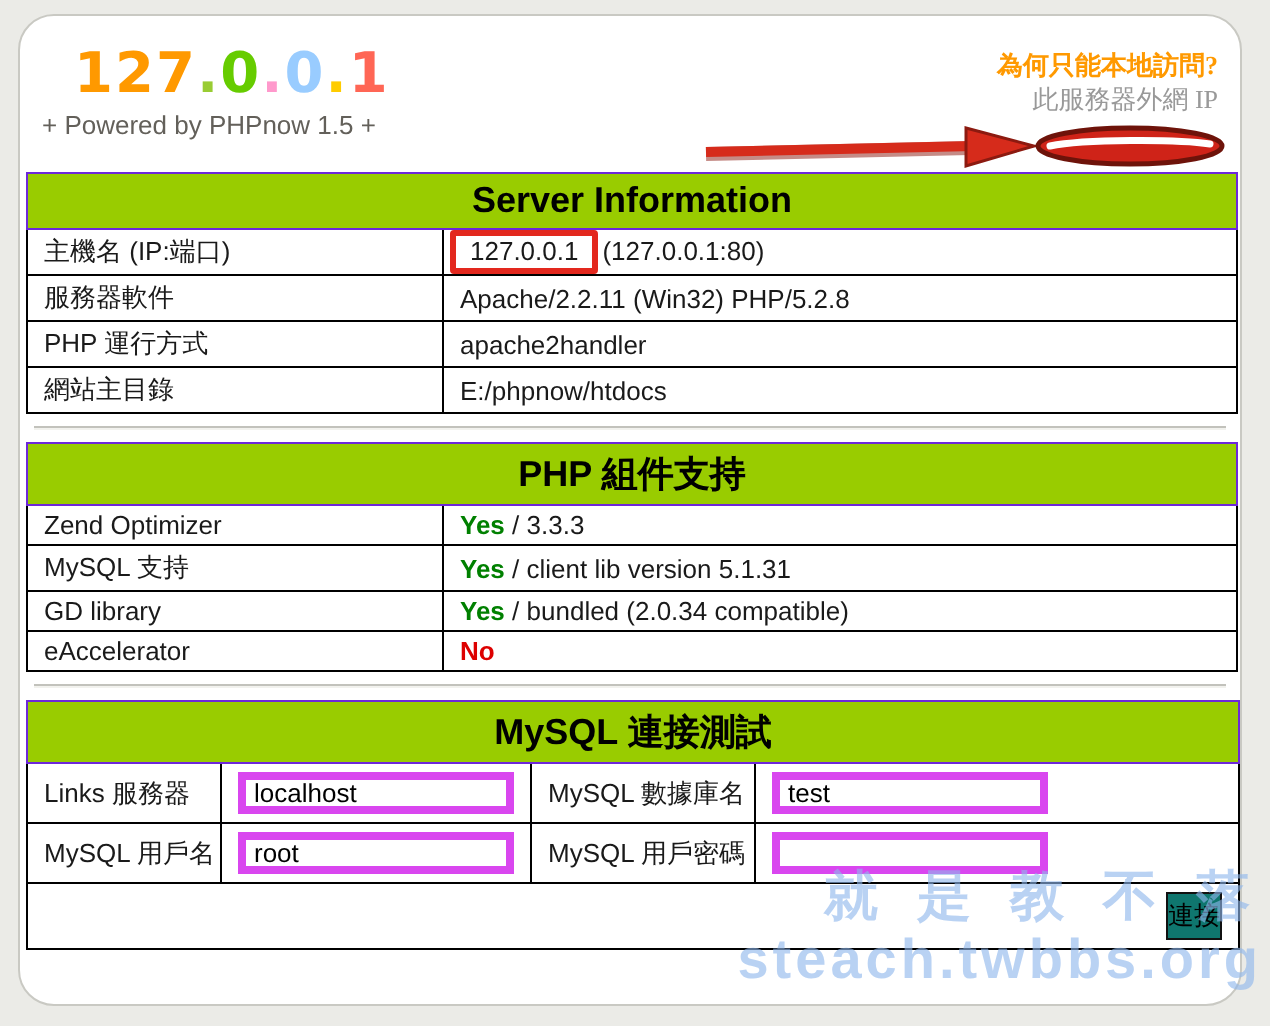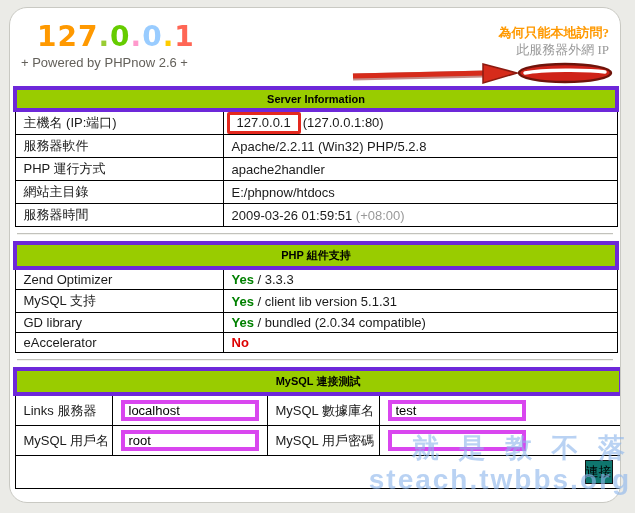--- a/index.html
+++ b/index.html
@@ -17,22 +17,22 @@
   }
   .hdr { position:relative; height:66px; }
   .title { margin:6px 0 2px 24px; font-size:28px; font-weight:bold; letter-spacing:1px; font-family:"DejaVu Sans",sans-serif; }
   .powered { margin:2px 0 0 8px; font-size:13px; color:#63605a; }
   .topright { position:absolute; top:4px; right:8px; text-align:right; line-height:17px;font-family:Liberation Serif, serif; }
   .link-orange { color:#ff9900; font-weight:bold; text-decoration:none; }
   .gray { color:#999; }
   .annot { position:absolute; top:40px; right:2px; width:268px; height:26px; }
   table.info { width:606px; margin:0 auto; border-collapse:collapse; table-layout:fixed; }
   table.info th {
-    background:#99cc00; border:4px solid #6d28d9; color:#000;
-    font-size:11px; font-weight:bold; padding:3px 2px; height:15px;
+    background:#99cc00; border:1px solid #6d28d9; color:#000;
+    font-size:18px; font-weight:bold; padding:3px 2px; height:15px;
   }
   table.info td { border:1px solid #000; padding:2px 8px; height:17px; font-size:13px; overflow:hidden; white-space:nowrap; }
   col.lbl { width:208px; }
   .redbox {
     display:inline-block; border:3px solid #e3281e; border-radius:2px;
     padding:0 7px; margin:-3px 2px -3px -5px; line-height:16px;
   }
   .yes { color:#008000; font-weight:bold; }
   .no  { color:#dd0000; font-weight:bold; }
   .plain-link { color:#1a1a1a; text-decoration:none; }
@@ -56,21 +56,21 @@
   .wm1 { font-size:27px; letter-spacing:6px; line-height:32px; }
   .wm2 { font-size:28px; letter-spacing:2px; line-height:32px; }
 </style>
 </head>
 <body>
 
 <div class="panel">
 
   <div class="hdr">
     <h1 class="title"><span style="color: rgb(255, 153, 0);">127</span><span style="color: rgb(153, 204, 51);">.</span><span style="color: rgb(102, 204, 0);">0</span><span style="color: rgb(255, 153, 204);">.</span><span style="color: rgb(153, 204, 255);">0</span><span style="color: rgb(255, 204, 0);">.</span><span style="color: rgb(255, 102, 85);">1</span></h1>
-    <div class="powered">+ Powered by PHPnow 2.6 +</div>
+    <div class="powered">+ Powered by PHPnow 1.5 +</div>
 
     <div class="topright">
       <div><a href="#" class="link-orange">為何只能本地訪問?</a></div>
       <div class="gray">此服務器外網 IP</div>
     </div>
 
     <svg class="annot" viewBox="0 0 268 26">
       <g>
         <line x1="6" y1="17" x2="138" y2="14" stroke="#8c1a10" stroke-width="7" opacity="0.5"></line>
         <line x1="6" y1="16" x2="140" y2="13" stroke="#d62b1b" stroke-width="5"></line>
@@ -100,24 +100,20 @@
       <td>服務器軟件</td>
       <td>Apache/2.2.11 (Win32) PHP/5.2.8</td>
     </tr>
     <tr>
       <td>PHP 運行方式</td>
       <td>apache2handler</td>
     </tr>
     <tr>
       <td>網站主目錄</td>
       <td>E:/phpnow/htdocs</td>
-    </tr>
-    <tr>
-      <td>服務器時間</td>
-      <td><span>2009-03-26 01:59:51</span> <span class="gray">(+08:00)</span></td>
     </tr>
   </tbody>
     </table>
 
   <hr class="div">
 
   <table class="info">
     <colgroup>
         <col class="lbl">
         <col>

